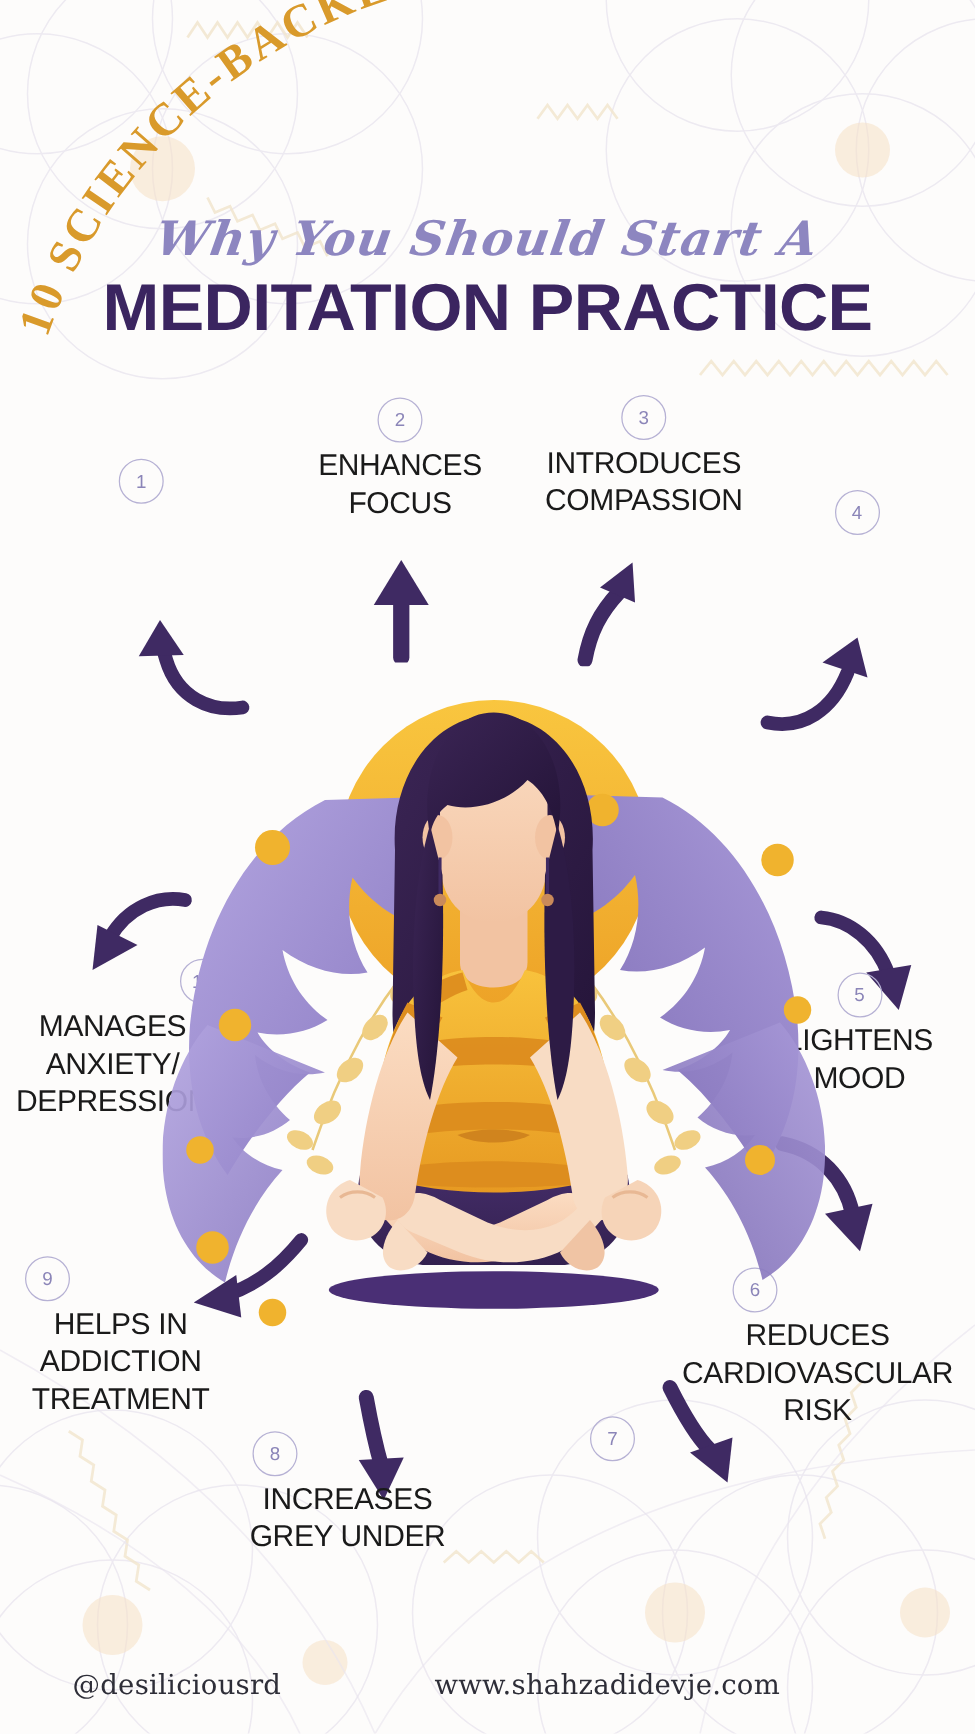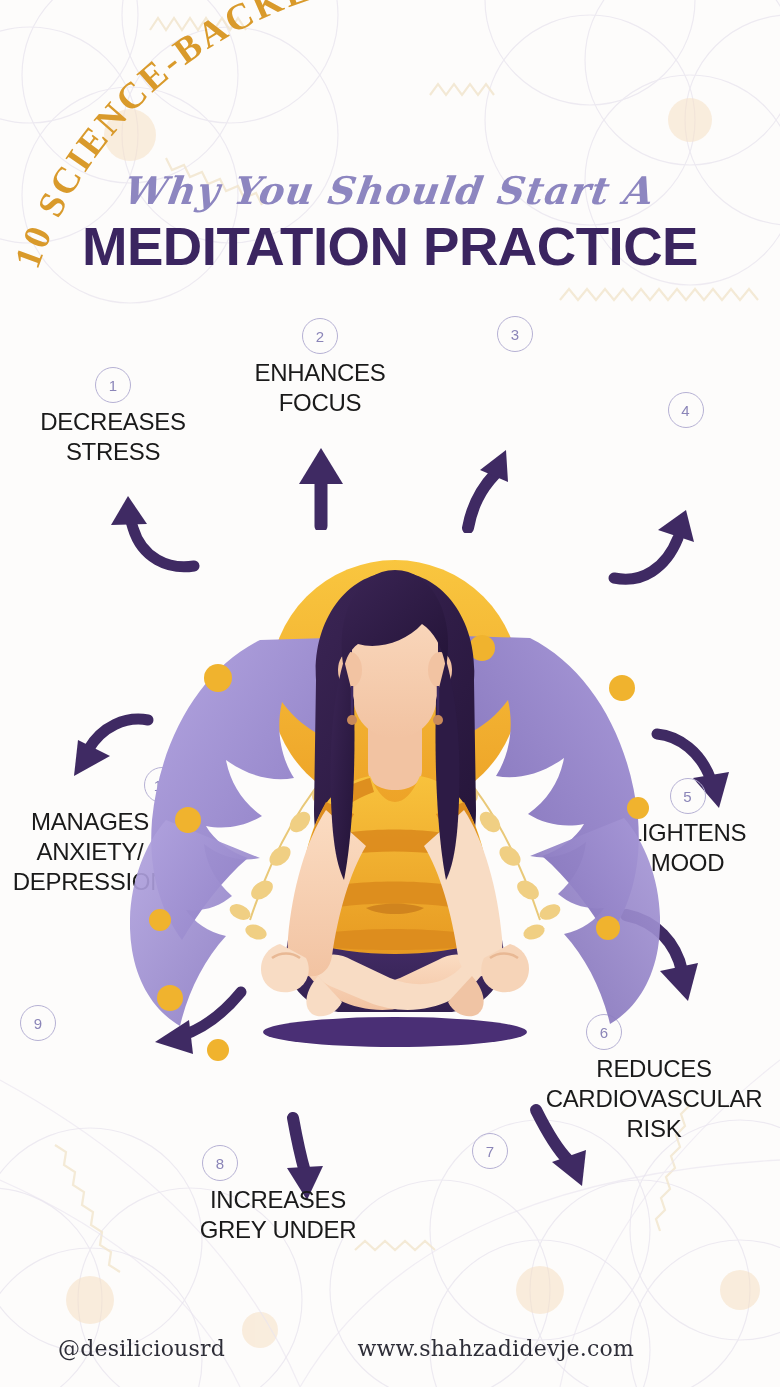--- a/index.html
+++ b/index.html
@@ -91,21 +91,21 @@
     bottom: 0; left: 0; width: 680px; height: 78px;
     display: flex; align-items: center;
   }
   .footer-text {
     font-family: "DejaVu Serif", serif;
     font-size: 22px;
     color: #2e2e38;
     letter-spacing: 0.2px;
   }
   #handle { position: absolute; left: 58px; }
-  #website { position: absolute; right: 46px; }
+  #website { position: absolute; right: 56px; }
 </style>
 </head>
 <body>
 
 <div id="page">
 
   <svg id="bg-pattern" viewBox="0 0 780 1387">
     <g stroke="#e8e4ee" stroke-width="1.2" fill="none" opacity="0.75">
 
       <circle cx="130" cy="75" r="108"></circle>
@@ -212,36 +212,36 @@
   </svg>
   <svg class="arrow-svg" style="left:52px;  top:700px;" width="110" height="95" viewBox="0 0 110 95">
     <path d="M96 20 C 74 16 50 26 36 50" stroke="#3f2a63" stroke-width="11" fill="none" stroke-linecap="round"></path>
     <path d="M22 76 L26 40 L58 56 Z" fill="#3f2a63"></path>
   </svg>
 
   <div class="reason r-center" style="left:8px; top:367px; width:210px;">
     <div style="display:flex; justify-content:center;">
       <div class="num-circle">1</div>
     </div>
-    <div class="reason-label">DECREASES
-STRESS</div>
   </div>
 
   <div class="reason r-center" style="left:215px; top:318px; width:210px;">
     <div style="display:flex; justify-content:center;">
       <div class="num-circle">2</div>
     </div>
     <div class="reason-label">ENHANCES
 FOCUS</div>
   </div>
 
   <div class="reason r-center" style="left:405px; top:316px; width:220px;">
     <div style="display:flex; justify-content:center;">
       <div class="num-circle">3</div>
     </div>
+    <div class="reason-label">INTRODUCES
+COMPASSION</div>
   </div>
 
   <div class="reason r-center" style="left:598px; top:392px; width:175px;">
     <div style="display:flex; justify-content:center;">
       <div class="num-circle">4</div>
     </div>
   </div>
 
   <div class="reason r-center" style="left:600px; top:778px; width:175px;">
     <div style="display:flex; justify-content:center;">
@@ -271,20 +271,23 @@
       <div class="num-circle">8</div>
     </div>
     <div class="reason-label">INCREASES
 GREY UNDER</div>
   </div>
 
   <div class="reason r-center" style="left:4px; top:1005px; width:185px;">
     <div style="display:flex; justify-content:flex-start; padding-left:16px;">
       <div class="num-circle">9</div>
     </div>
+    <div class="reason-label">HELPS IN
+ADDICTION
+TREATMENT</div>
   </div>
 
   <div class="reason r-center" style="left:0px; top:767px; width:180px;">
     <div style="display:flex; justify-content:flex-end; padding-left:30px;">
       <div class="num-circle">10</div>
     </div>
     <div class="reason-label">MANAGES
 ANXIETY/
 DEPRESSION</div>
   </div>

